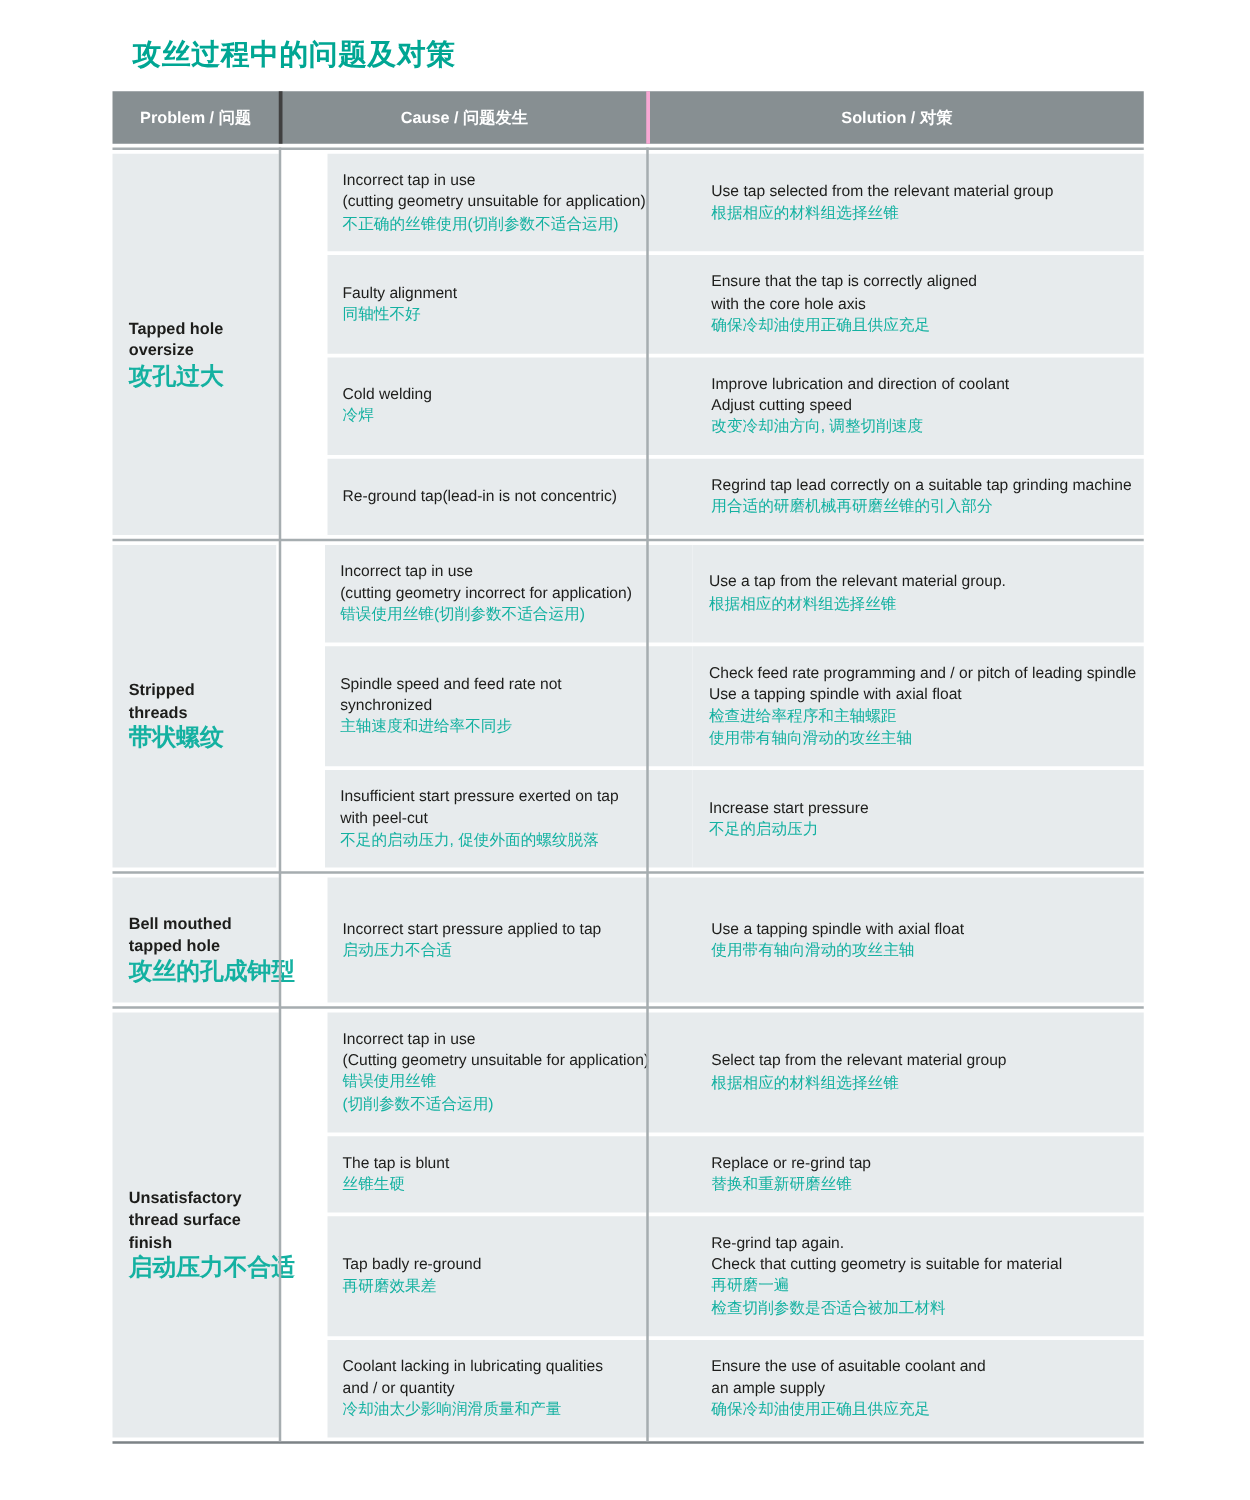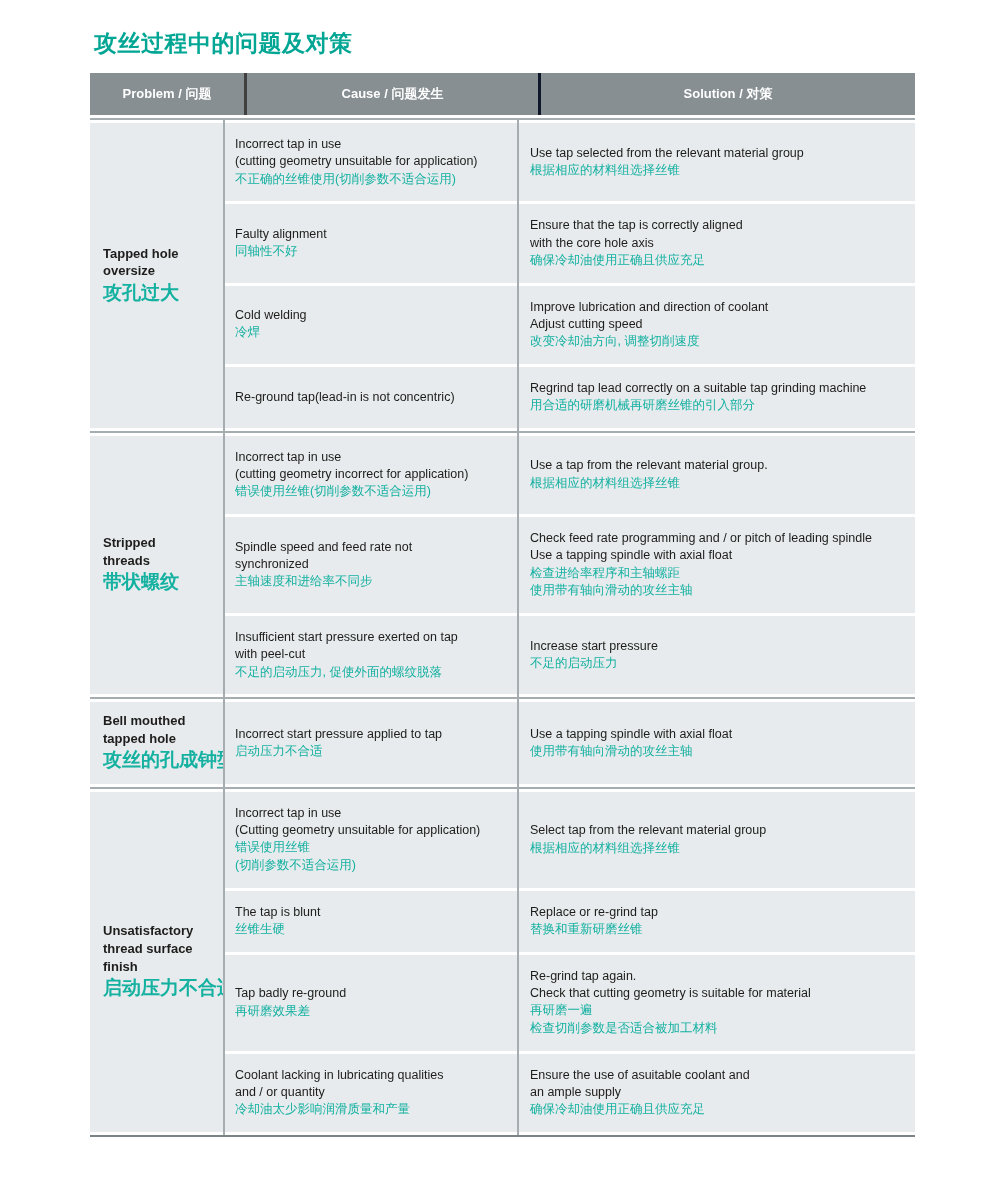--- a/index.html
+++ b/index.html
@@ -3,47 +3,47 @@
 <meta charset="utf-8">
 <style>
   html,body { margin:0; padding:0; background:#ffffff; }
   body {
     width:1000px; height:1200px;
     font-family:"Liberation Sans", sans-serif;
     -webkit-font-smoothing:antialiased;
   }
   .page { padding:28px 85px 0 90px; }
   .title {
-    margin:0 0 14px 4px;
+    margin:0 0 14px 16px;
     font-size:23px;
     font-weight:bold;
     color:var(--accent,#00A693);
     letter-spacing:0.5px;
   }
   .table { width:825px; }
   .thead { display:flex; height:42px; background:var(--header-bg,#878F92); }
   .th {
     color:#ffffff; font-weight:bold; font-size:13px;
     display:flex; align-items:center; justify-content:center;
     box-sizing:border-box;
   }
-  .th:nth-child(1){ width:154px; }
+  .th:nth-child(1){ width:133px; }
   .th:nth-child(2){ width:294px; border-left:3px solid #404040; }
-  .th:nth-child(3){ flex:1; border-left:3px solid #0f172a; }
+  .th:nth-child(3){ flex:1; border-left:3px solid #f9a8d4; }
   .tbody { position:relative; }
   .sep { height:2px; background:var(--line,#A6ADB0); margin:3px 0; }
   .bottom-line { height:2px; background:var(--line-dark,#7C8386); margin-top:3px; }
   .group { display:flex; }
   .pcell {
     width:133px; box-sizing:border-box;
     background:var(--cell-bg,#E7EBED);
     display:flex; flex-direction:column; justify-content:center;
-    padding:10px 4px 10px 13px;
-  }
-  .rows { flex:1; display:flex; flex-direction:column; gap:3px; }
+    padding:28px 4px 10px 13px;
+  }
+  .rows { flex:1; display:flex; flex-direction:column; gap:3px;margin-left:39px; }
   .row { display:flex; flex:1; }
   .cell {
     background:var(--cell-bg,#E7EBED);
     box-sizing:border-box;
     padding:13px 6px 13px 12px;
     display:flex; flex-direction:column; justify-content:center;
     overflow:hidden;
   }
   .cause { width:294px; }
   .sol { flex:1; padding-left:13px; }

